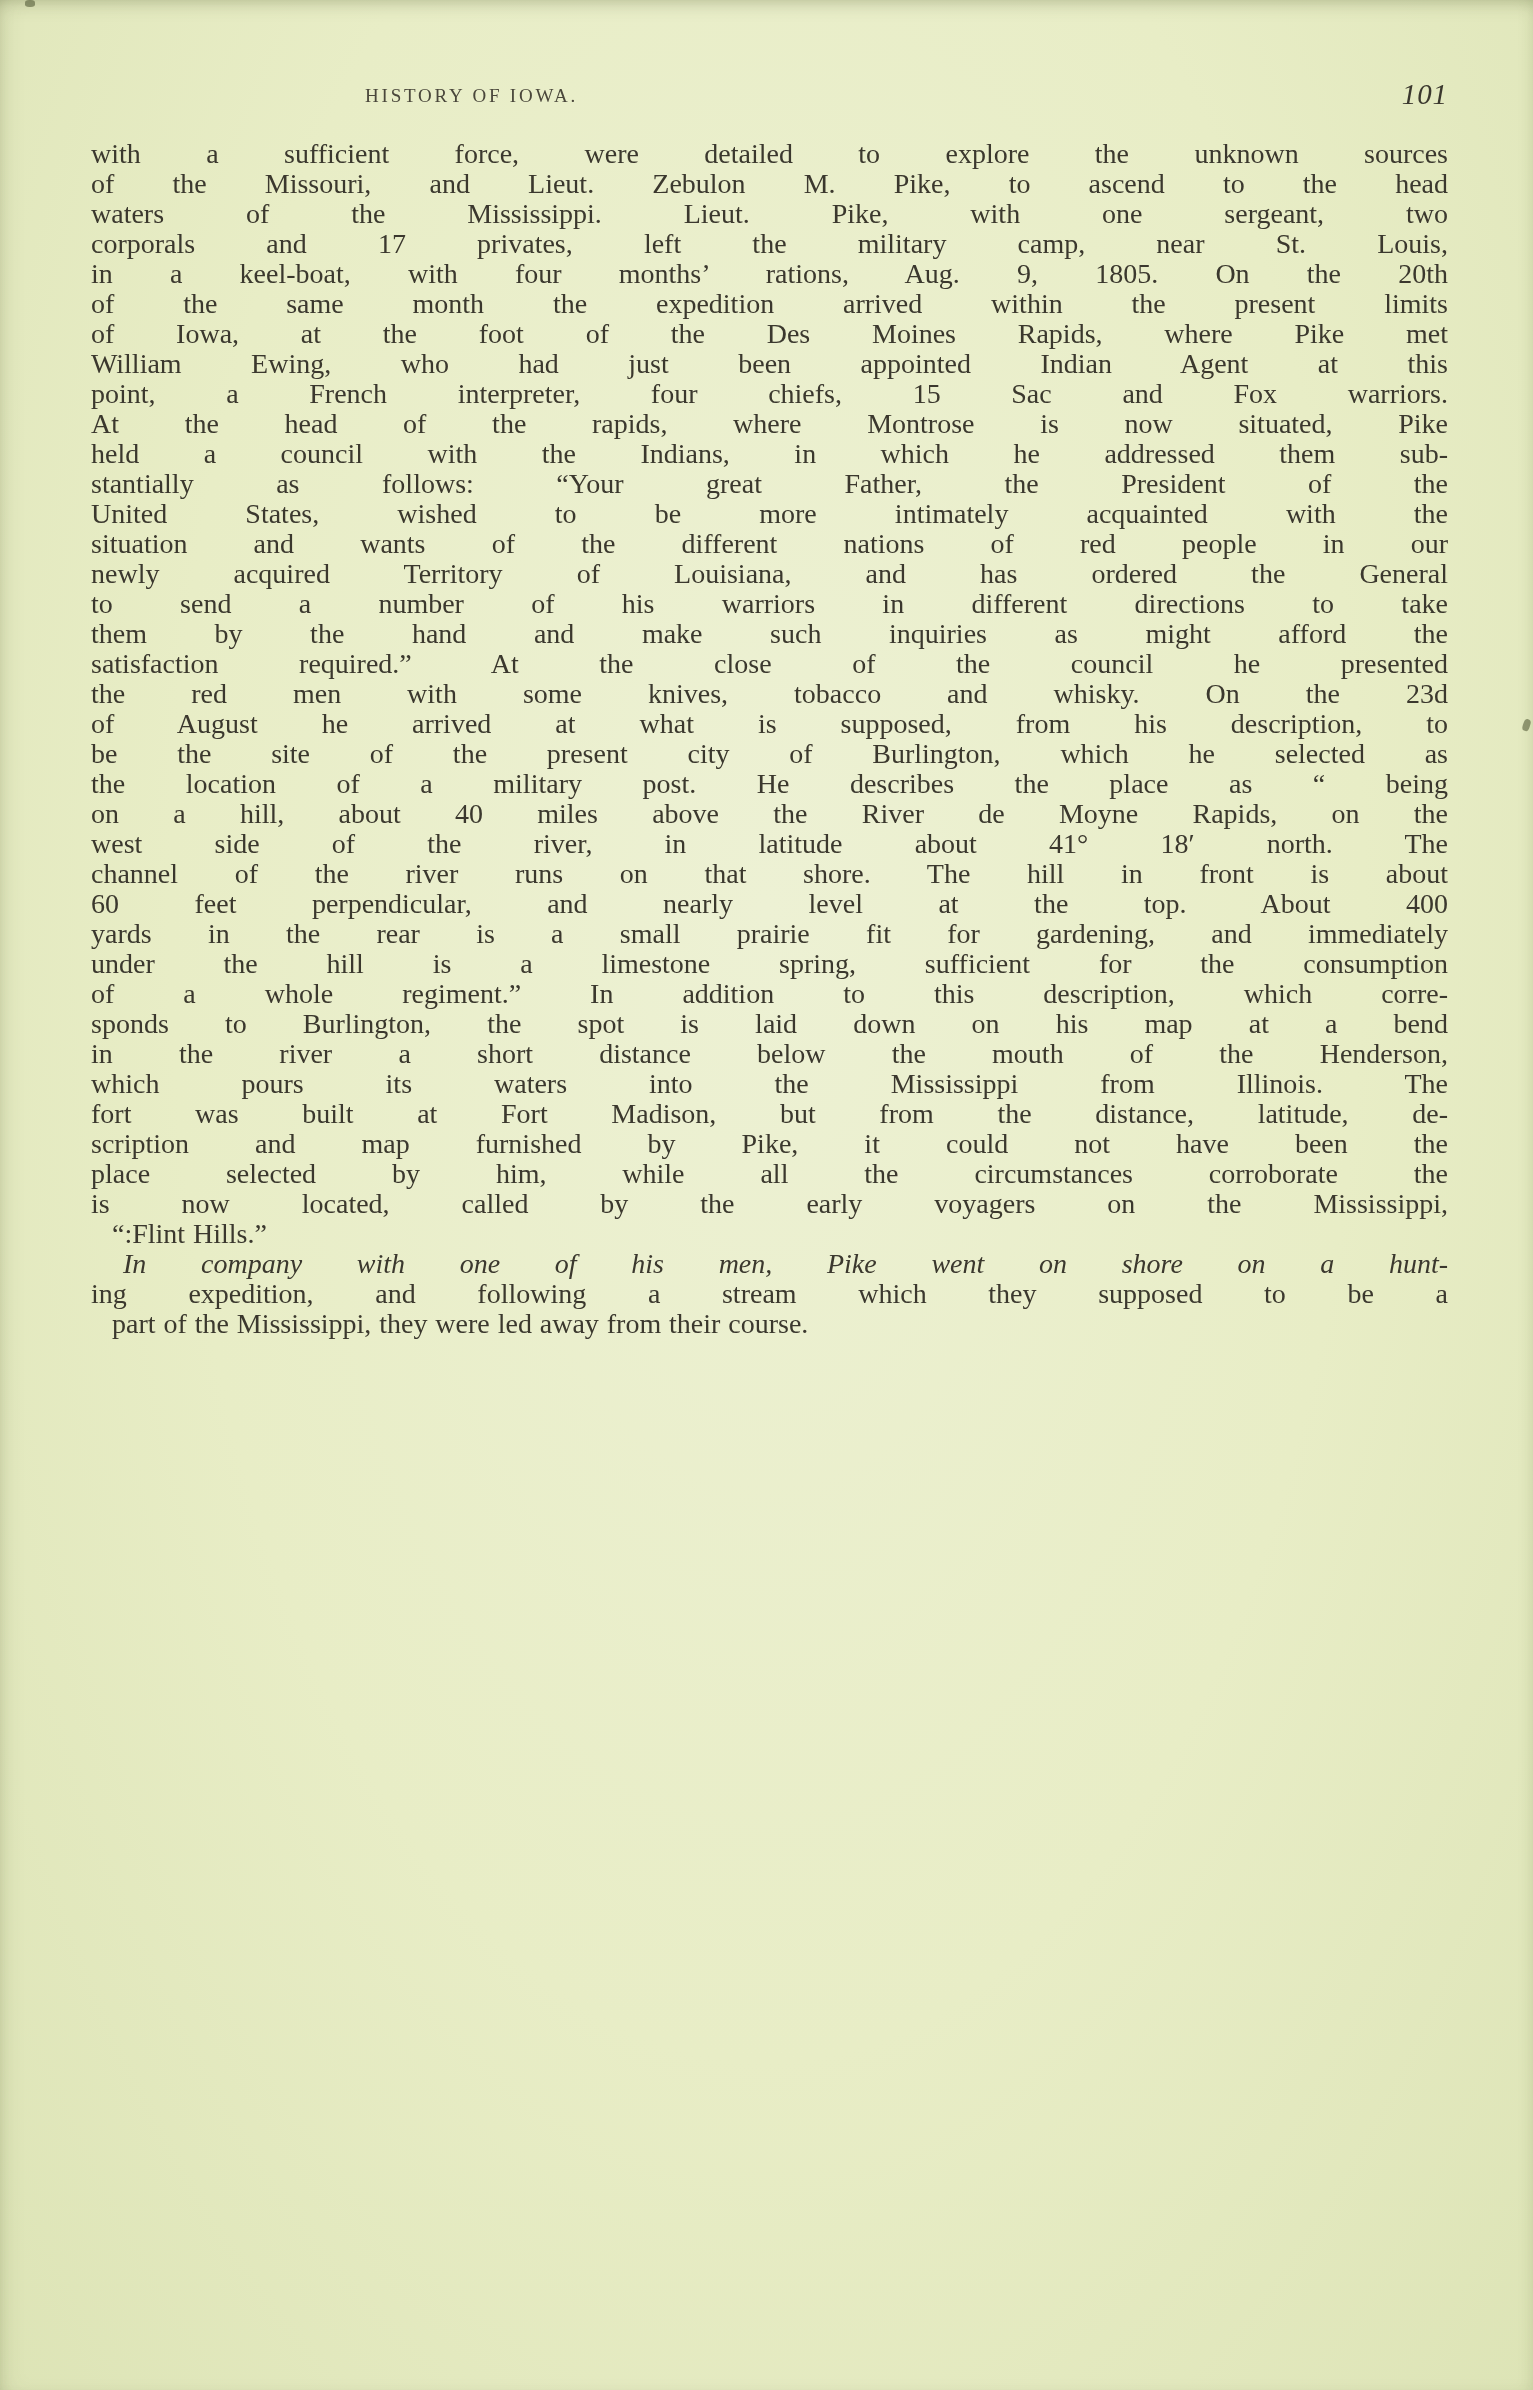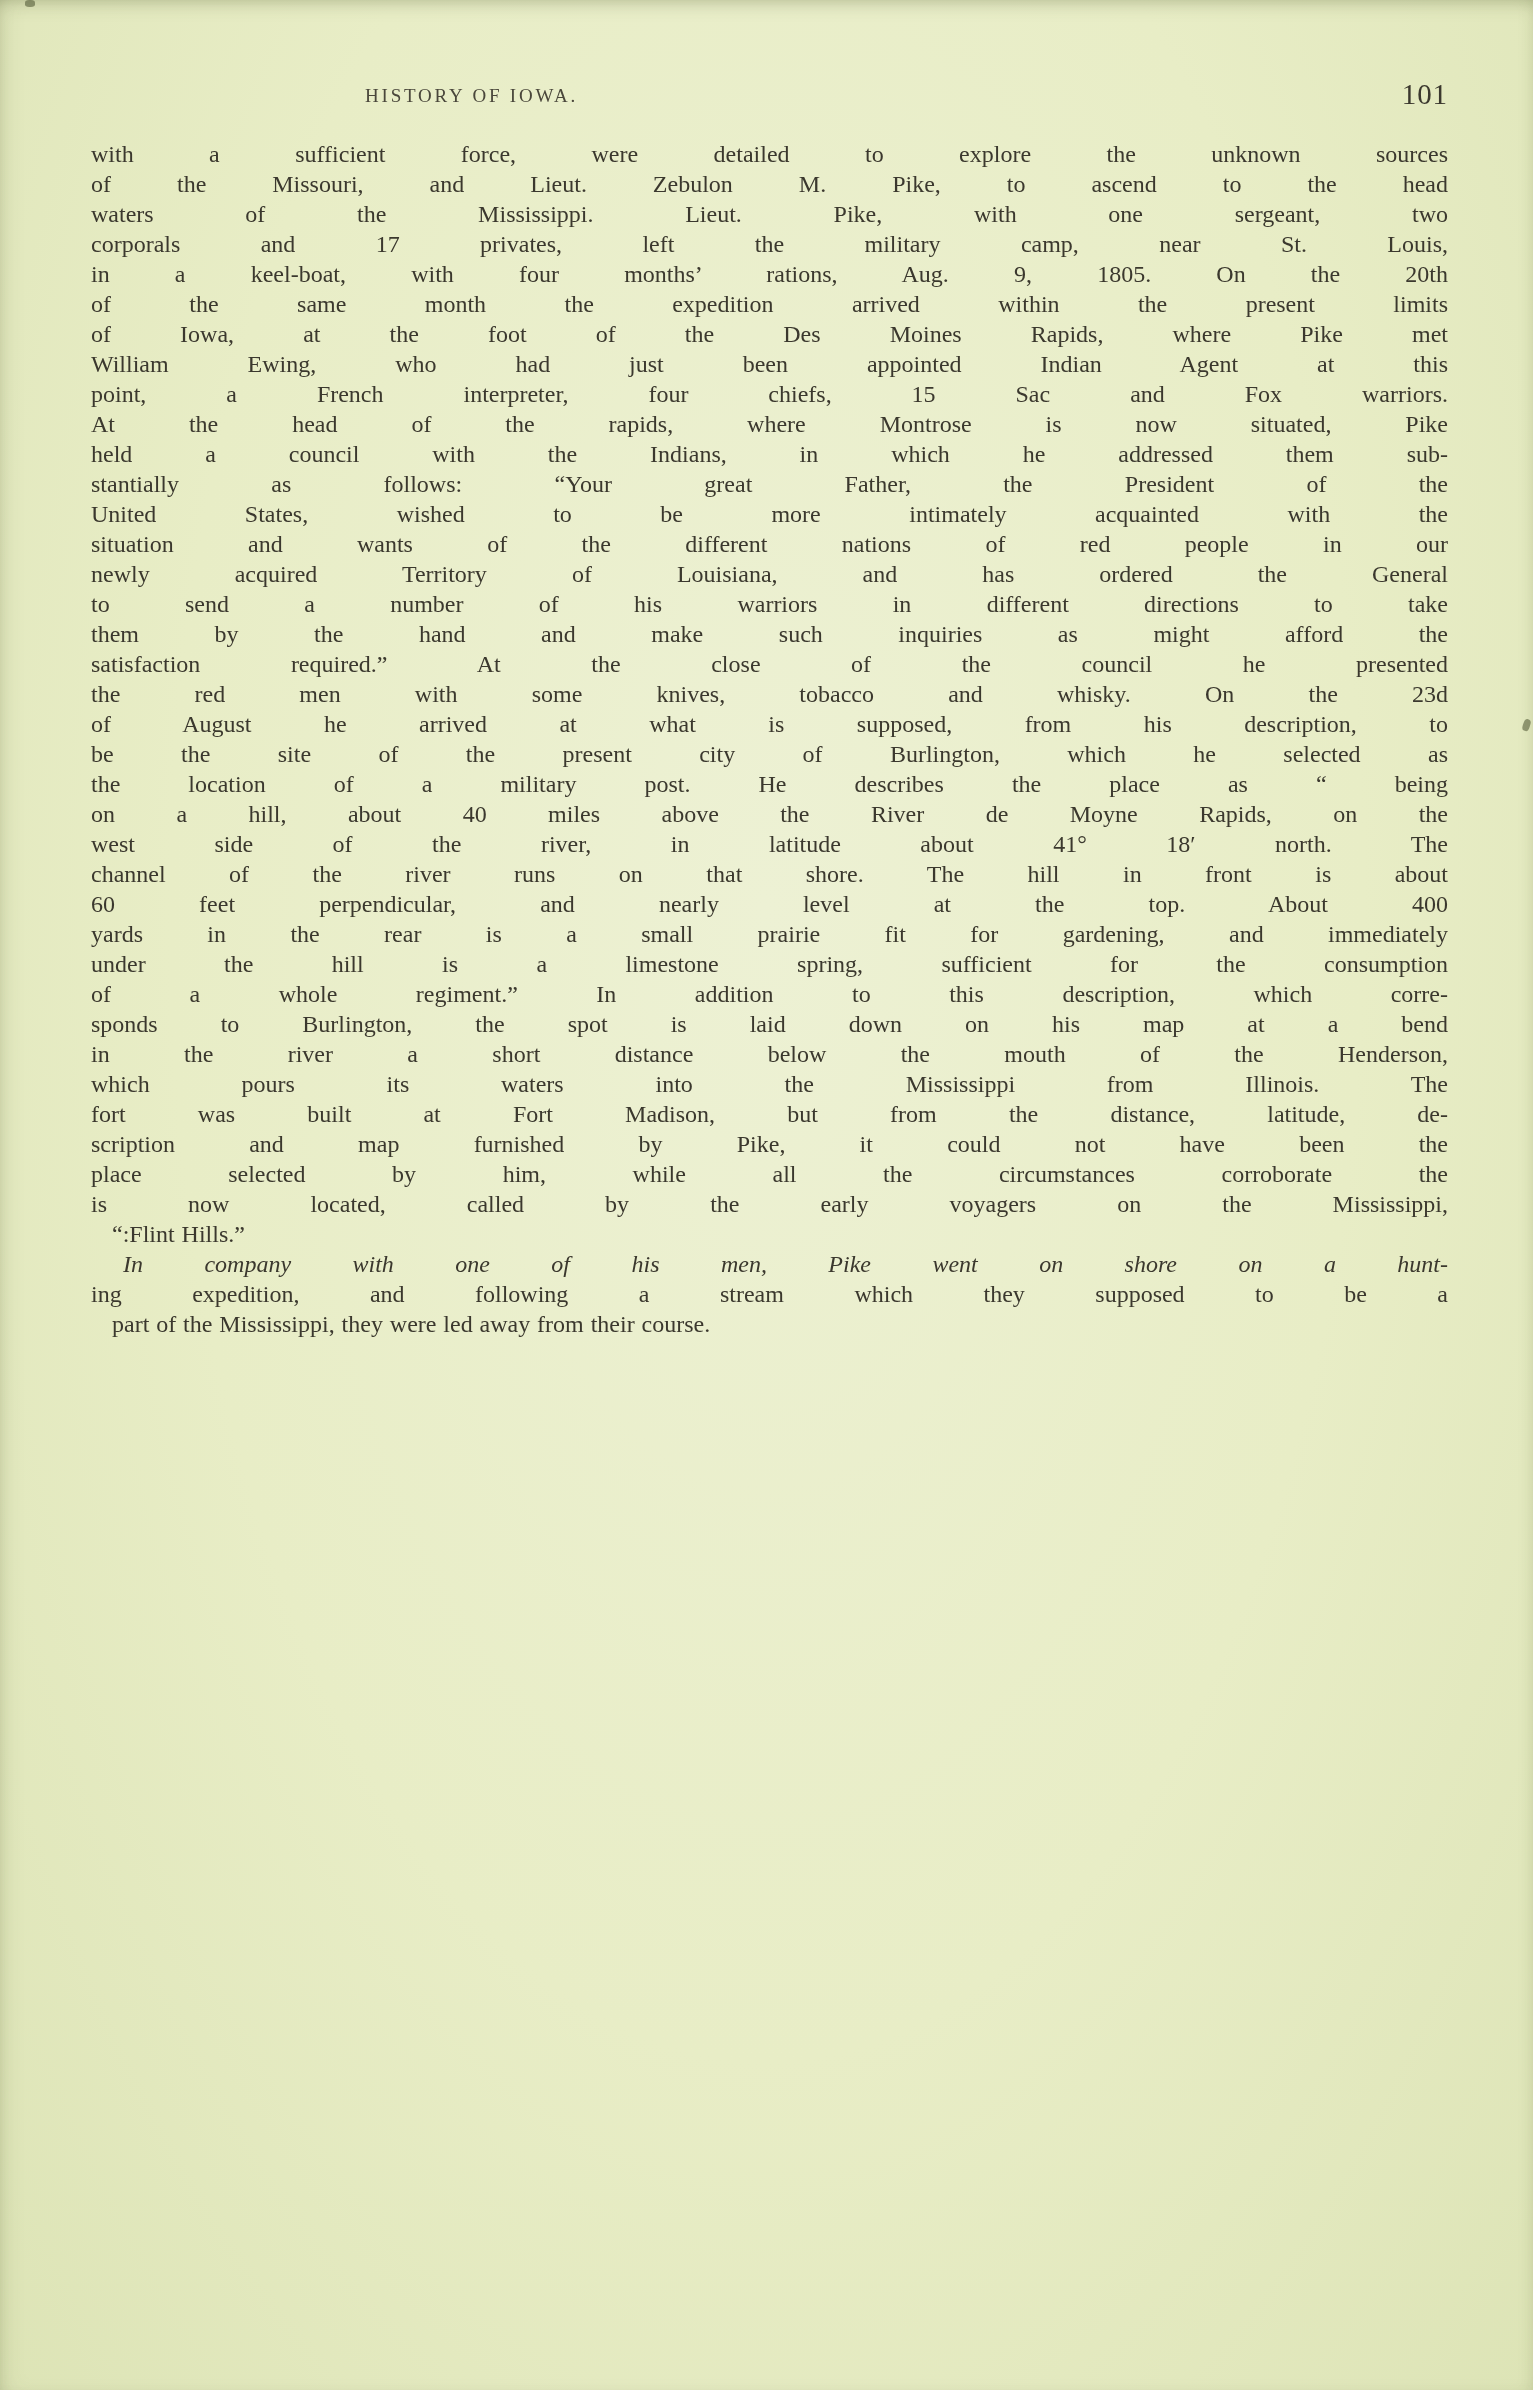--- a/index.html
+++ b/index.html
@@ -39,23 +39,24 @@
     font-size: 19px;
     letter-spacing: 2.8px;
     color: #4a473b;
   }
   .page-number {
     position: absolute;
     right: 0;
     bottom: -3.8px;
     font-size: 29px;
     letter-spacing: 0.9px;
+    font-style: italic;
   }
   .text-block {
-    font-size: 24px;
+    font-size: 28px;
     line-height: 30px;
     word-spacing: 0.9px;
   }
   .line {
     text-align: justify;
     text-align-last: justify;
     text-justify: inter-word;
     white-space: normal;
   }
   .line.para-end { text-align-last: left; margin-left: 21px; }

